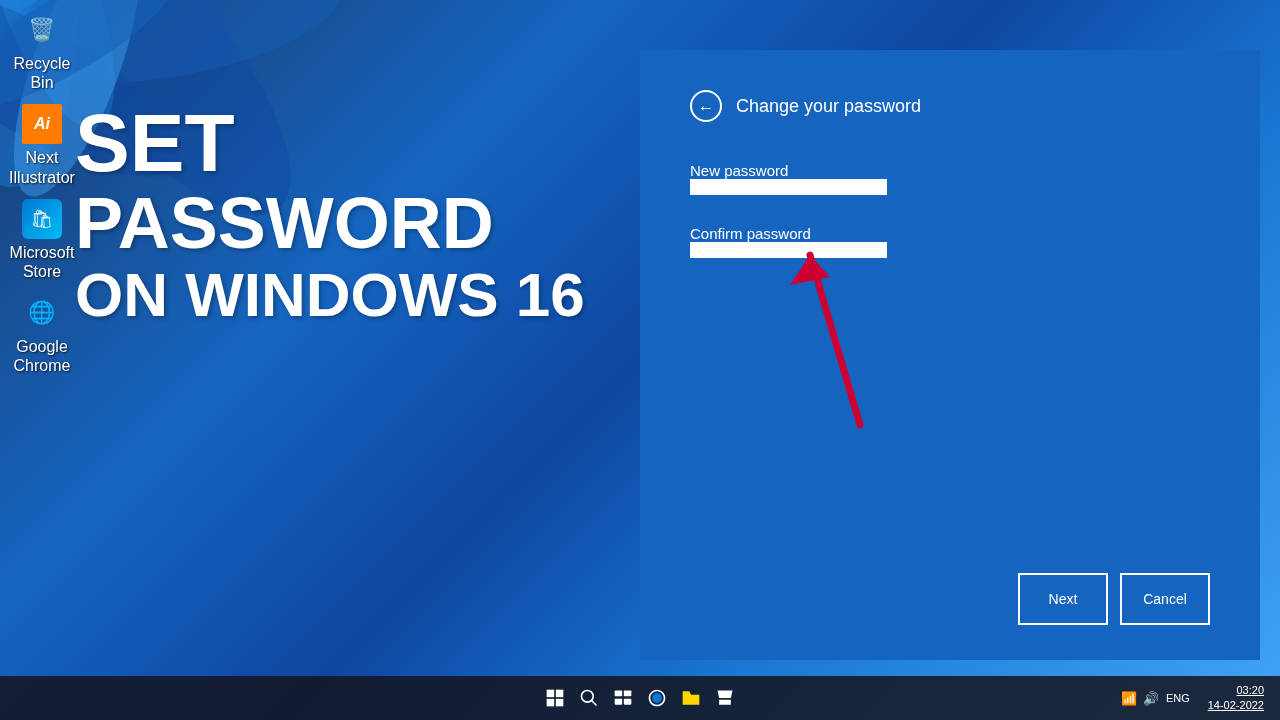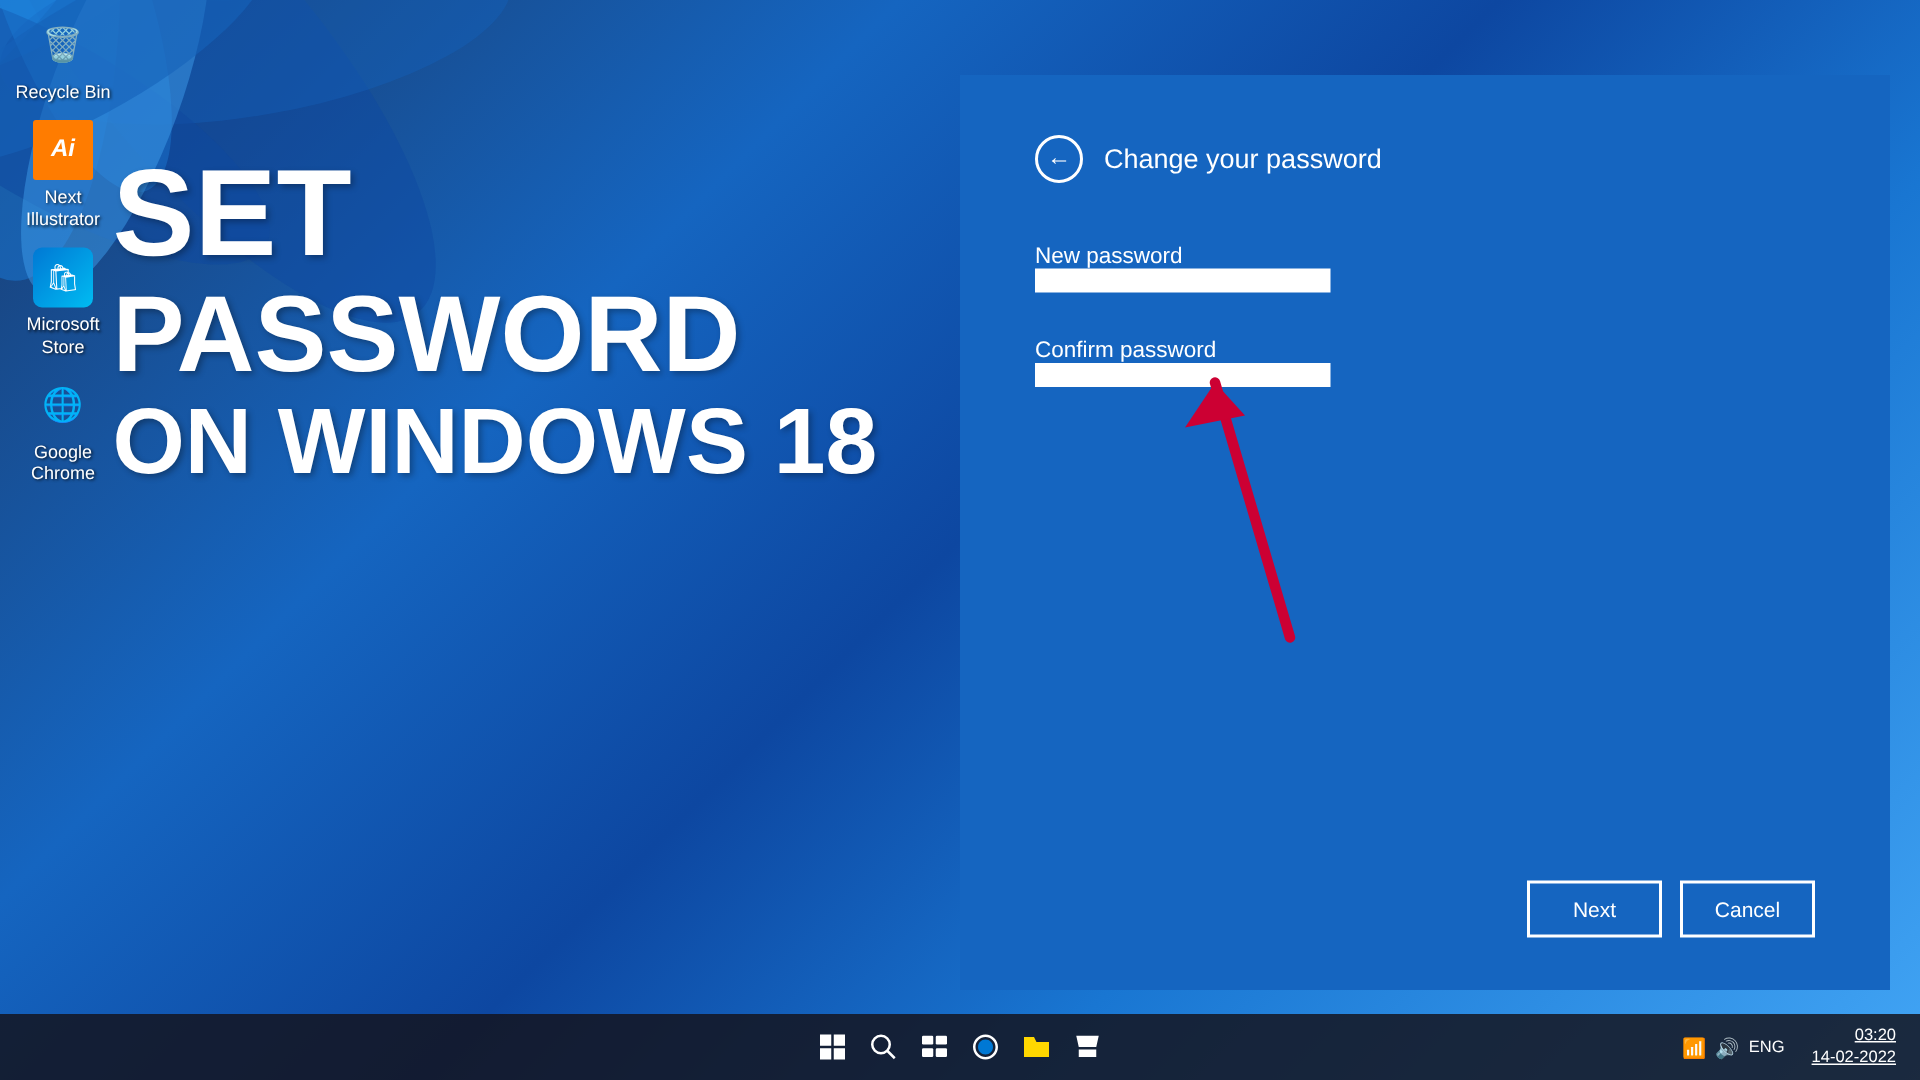--- a/index.html
+++ b/index.html
@@ -121,21 +121,21 @@
       border-radius: 8px;
       margin-bottom: 4px;
       display: flex;
       align-items: center;
       justify-content: center;
       font-size: 22px;
     }
 
     .desktop-icon .icon-label {
       color: white;
-      font-size: 12px;
+      font-size: 16px;
       text-align: center;
       text-shadow: 1px 1px 2px rgba(0,0,0,0.8);
       line-height: 1.2;
     }
 
     
     .overlay-text {
       position: absolute;
       top: 100px;
       left: 75px;
@@ -232,21 +232,21 @@
     
     .dialog-buttons {
       position: absolute;
       bottom: 35px;
       right: 50px;
       display: flex;
       gap: 12px;
     }
 
     .btn {
-      height: 38px;
+      height: 52px;
       min-width: 90px;
       padding: 0 20px;
       border: 2px solid white;
       background: transparent;
       color: white;
       font-size: 14px;
       cursor: pointer;
       font-family: 'Segoe UI', Arial, sans-serif;
     }
   </style>
@@ -290,21 +290,21 @@
     </div>
     <div class="desktop-icon">
       <div class="icon-img">🌐</div>
       <span class="icon-label">Google Chrome</span>
     </div>
   </div>
 
   <div class="overlay-text">
     <span class="line1">SET</span>
     <span class="line2">PASSWORD</span>
-    <span class="line3" style="font-size:62px;">ON WINDOWS 18</span>
+    <span class="line3" style="font-size:62px;">ON WINDOWS 16</span>
   </div>
 
   <div class="dialog-overlay">
 
     <div class="dialog-title-row">
       <div class="back-btn">←</div>
       <span class="dialog-title">Change your password</span>
     </div>
 
     <div class="form-row">

